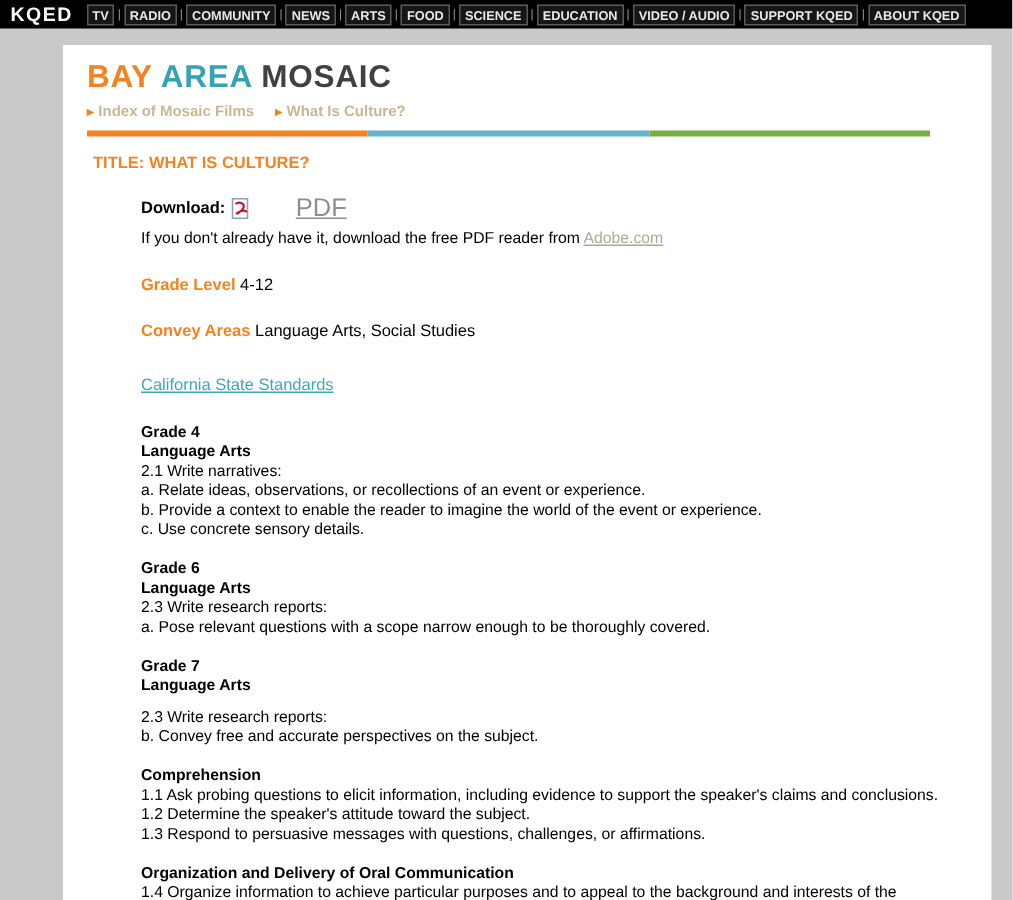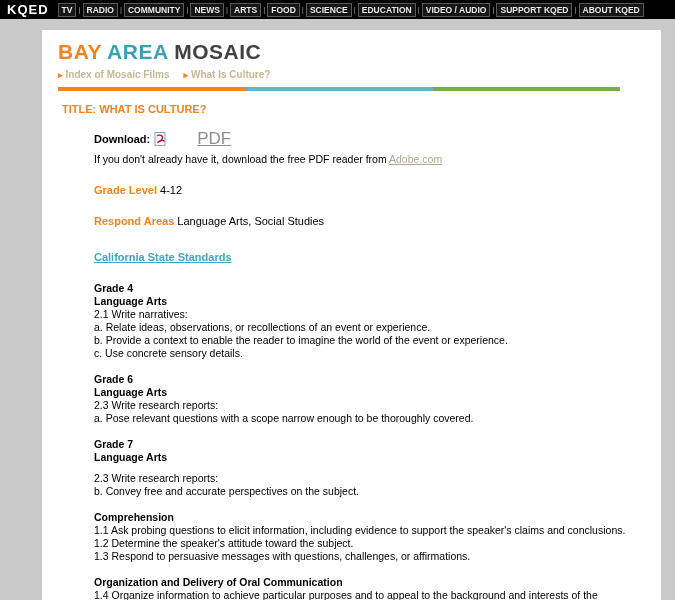--- a/index.html
+++ b/index.html
@@ -104,21 +104,21 @@
   .pdf-link { color: #8f8f8f; font-size: 17px; margin-left: 26px; }
   .reader-line { margin-top: 4px; font-size: 10.5px; color: #000; }
   .adobe-link { color: #b0a890; }
 
   .meta-row { margin-top: 19px; font-size: 11px; color: #000; }
   .label-orange { color: #f5821f; font-weight: bold; }
 
   .standards-row { margin-top: 20px; }
   .standards-link {
     color: #3fa8b8;
-    font-weight: bold;
+    font-weight: normal;
     font-size: 11px;
   }
 
   .sections { margin-top: 17px; font-size: 10.5px; line-height: 13px; color: #000; }
   .section { margin-bottom: 13px; }
   .section p.hd { font-weight: bold; }
   .section p.ln.blank { height: 8px; }
 </style>
 </head>
 <body>
@@ -183,21 +183,21 @@
         <span>If you don't already have it, download the free PDF reader from</span>
         <a href="#" class="adobe-link">Adobe.com</a>
       </p>
 
       <p class="meta-row">
         <span class="label-orange">Grade Level</span>
         <span>4-12</span>
       </p>
 
       <p class="meta-row">
-        <span class="label-orange">Respond Areas</span>
+        <span class="label-orange">Convey Areas</span>
         <span>Language Arts, Social Studies</span>
       </p>
 
       <p class="standards-row">
         <a href="#" class="standards-link">California State Standards</a>
       </p>
 
       <div class="sections" id="sections">
           <div class="section">
             <p class="hd">Grade 4</p>

